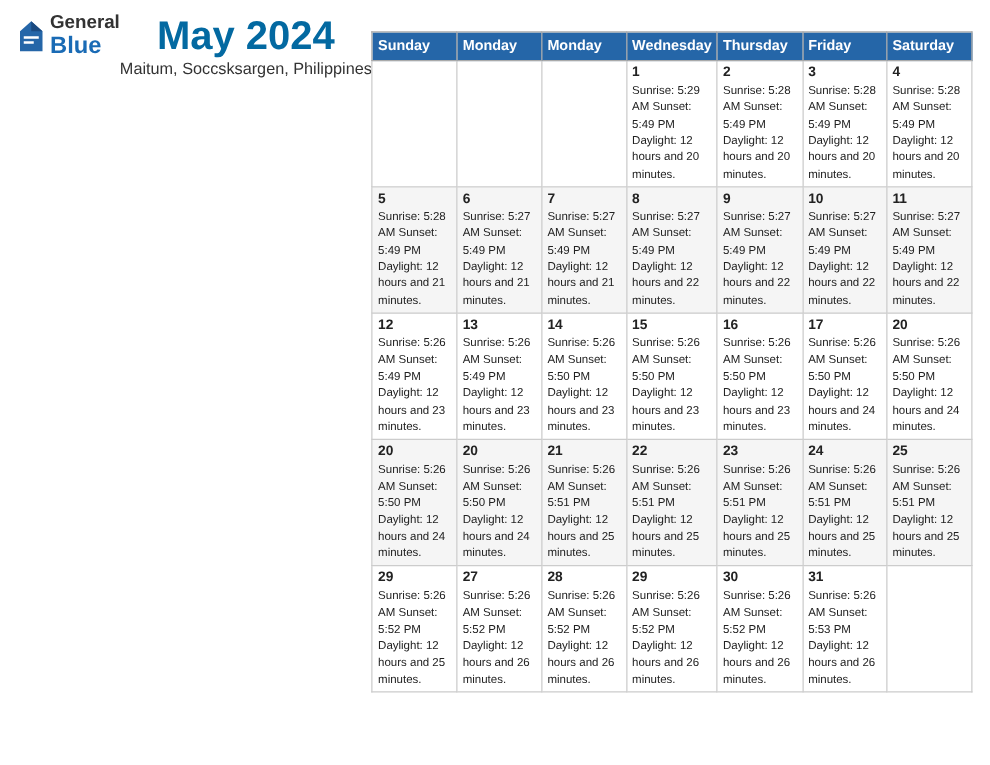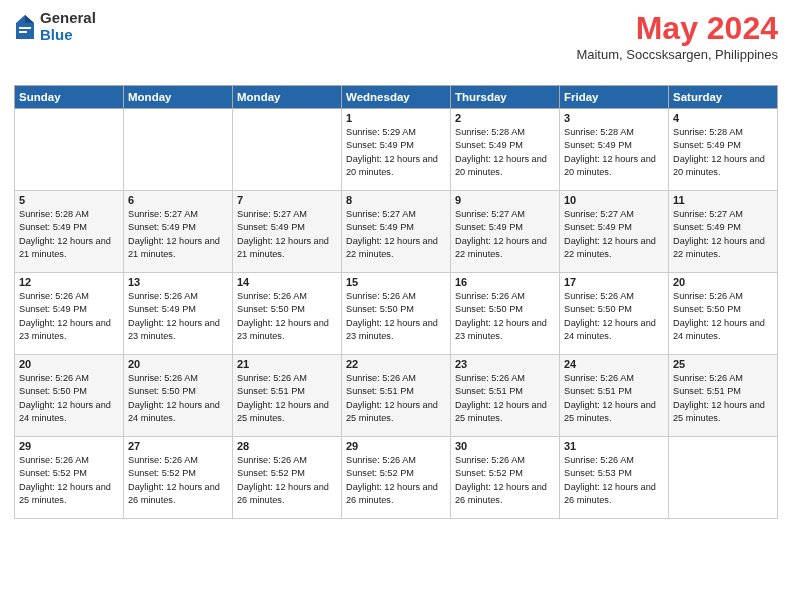--- a/index.html
+++ b/index.html
@@ -7,21 +7,21 @@
       width: 792px;
       height: 612px;
       font-family: Arial, sans-serif;
       background: #fff;
       overflow: hidden;
     }
     .page {
       width: 792px;
       height: 429px;
       display: flex;
-      flex-direction: column;
+      flex-direction: row;
       padding: 10px 14px 10px 14px;
     }
     .header {
       display: flex;
       justify-content: space-between;
       align-items: flex-start;
       margin-bottom: 8px;
     }
     .logo {
       display: flex;
@@ -32,35 +32,36 @@
       display: flex;
       flex-direction: column;
       line-height: 1.1;
     }
     .logo-general {
       font-size: 15px;
       font-weight: bold;
       color: #333;
     }
     .logo-blue {
-      font-size: 15px;
+      font-size: 19px;
       font-weight: bold;
       color: #1a6bb5;
     }
     .logo-icon {
       width: 22px;
       height: 28px;
     }
     .title-block {
       text-align: right;
     }
     .main-title {
       font-size: 32px;
       font-weight: bold;
-      color: #ef4444;
+      color: #0369a1;
+      text-align: center;
     }
     .subtitle {
       font-size: 13px;
       color: #333;
     }
     .calendar {
       width: 100%;
       border-collapse: collapse;
       flex: 1;
       margin-top: 15px;

